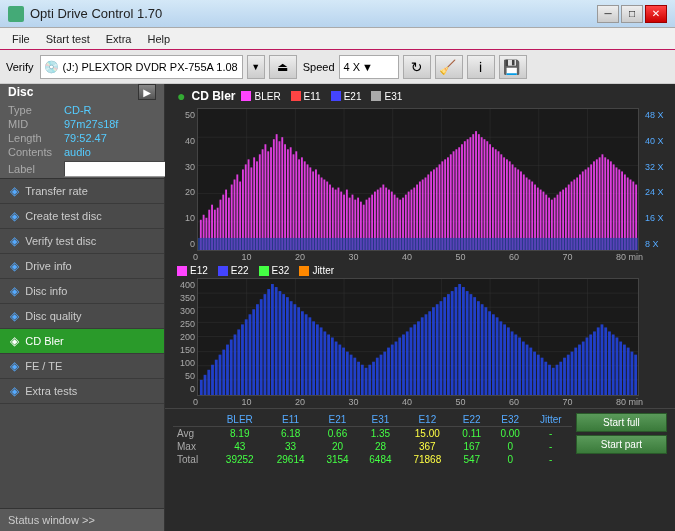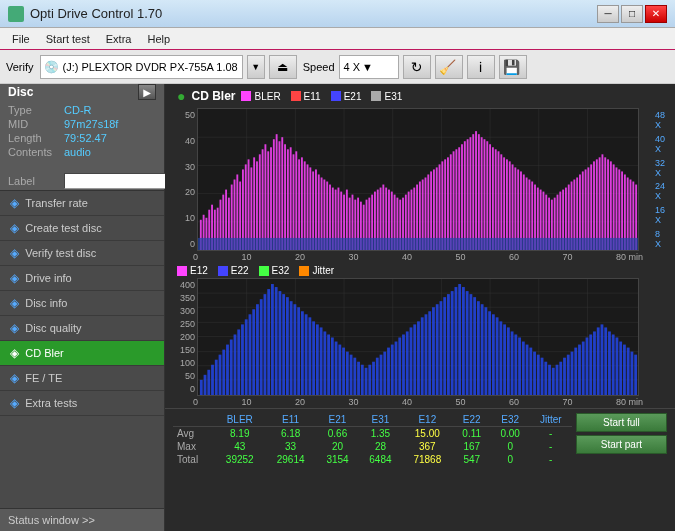--- a/index.html
+++ b/index.html
@@ -80,21 +80,21 @@
       margin-bottom: 4px;
     }
     .disc-title { color: white; font-weight: bold; font-size: 12px; }
     .disc-nav-btn {
       width: 18px; height: 16px; background: linear-gradient(to bottom, #888, #555);
       border: 1px solid #333; color: white; display: flex; align-items: center; justify-content: center; font-size: 10px; cursor: pointer;
     }
     .disc-info-row { display: flex; gap: 4px; margin-bottom: 2px; }
     .disc-info-label { color: #aaa; font-size: 11px; min-width: 52px; }
     .disc-info-value { color: #5cf; font-size: 11px; }
-    .disc-label-row { display: flex; align-items: center; gap: 4px; margin-top: 14px; }
+    .disc-label-row { display: flex; align-items: center; gap: 4px; margin-top: 2px; }
     .disc-label-input {
       flex: 1; height: 16px; background: white; border: 1px inset #999; font-size: 10px; padding: 0 2px;
     }
     .disc-label-btn {
       width: 18px; height: 18px; background: linear-gradient(to bottom, #eee, #ccc);
       border: 1px solid #999; display: flex; align-items: center; justify-content: center; font-size: 10px; cursor: pointer;
     }
 
     .sidebar-item {
       display: flex; align-items: center; gap: 6px;
@@ -118,21 +118,21 @@
     }
     .chart-title-row {
       display: flex; align-items: center; gap: 6px; margin-bottom: 2px; padding-left: 4px;
     }
     .legend { display: flex; gap: 10px; }
     .legend-item { display: flex; align-items: center; gap: 3px; font-size: 10px; color: white; }
     .legend-color { width: 10px; height: 10px; }
     .y-axis { width: 28px; display: flex; flex-direction: column; justify-content: space-between; padding: 2px 0; }
     .y-axis-label { font-size: 9px; color: #aaa; text-align: right; padding-right: 2px; }
     .chart-area { flex: 1; background: #1a1a1a; position: relative; border: 1px solid #444; overflow: hidden; }
-    .chart-y-right { width: 32px; display: flex; flex-direction: column; justify-content: space-between; padding: 2px 14px; }
+    .chart-y-right { width: 32px; display: flex; flex-direction: column; justify-content: space-between; padding: 2px 4px; }
     .chart-y-right-label { font-size: 9px; color: #5af; text-align: left; padding-left: 2px; }
 
     
     .x-axis { display: flex; justify-content: space-between; padding: 1px 0 1px 28px; margin-right: 32px; }
     .x-axis-label { font-size: 9px; color: #aaa; }
 
     
     .stats-area {
       background: #2a2a2a; padding: 4px 8px;
       border-top: 1px solid #444;

